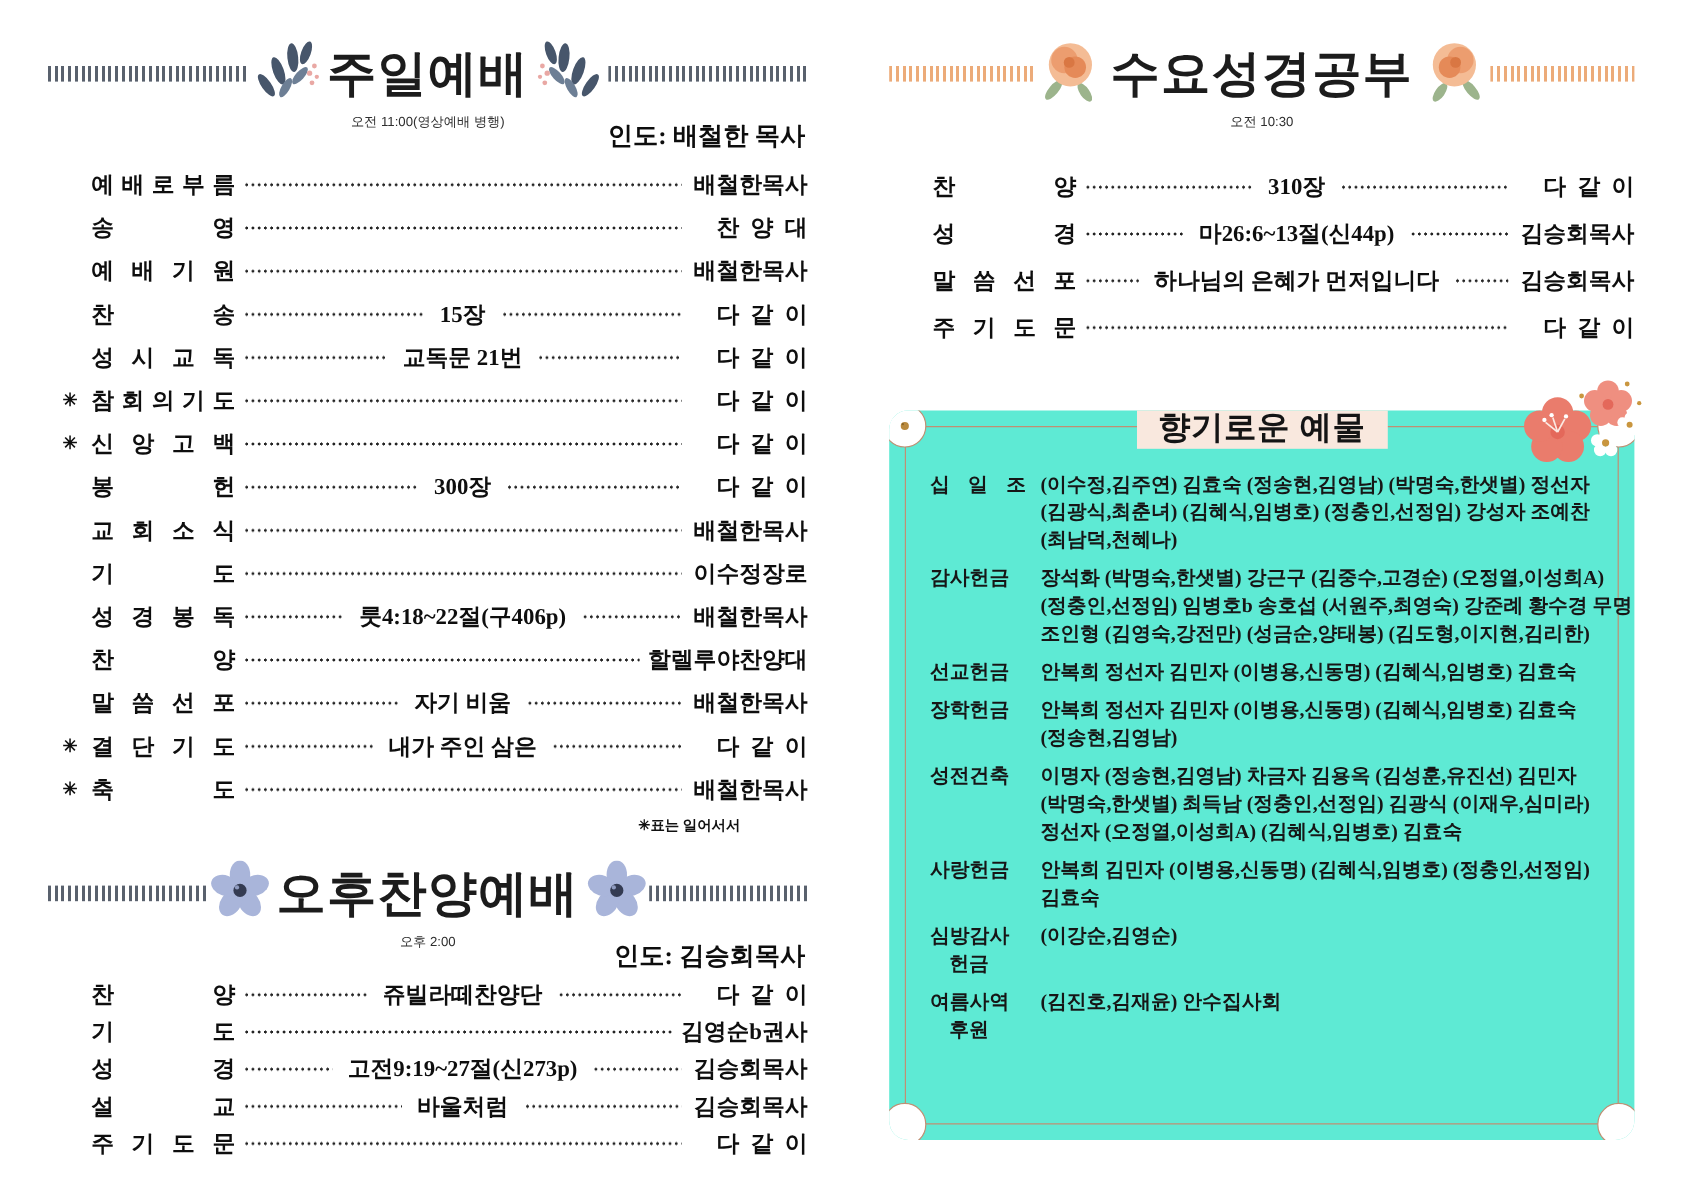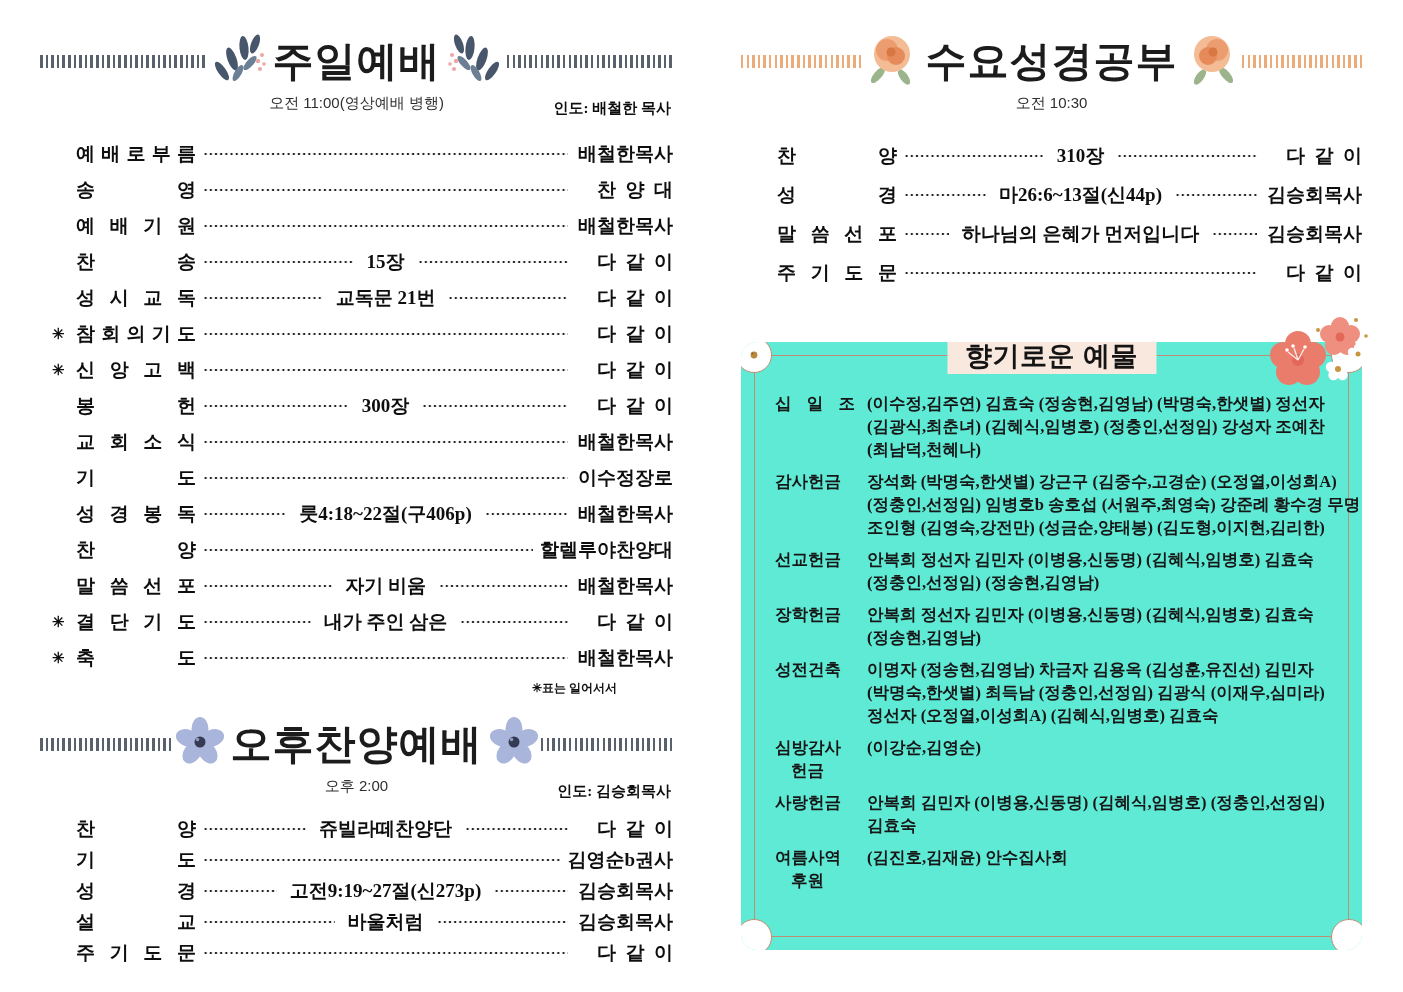--- a/index.html
+++ b/index.html
@@ -13,22 +13,22 @@
   .sec-header{display:flex;align-items:center;height:66px;}
   .stripe{flex:1 1 0;height:13px;}
   .stripe-gray{background:repeating-linear-gradient(90deg,#59616d 0 2.5px,transparent 2.5px 5.6px);}
   .stripe-orange{background:repeating-linear-gradient(90deg,#ecab79 0 2.5px,transparent 2.5px 5.6px);}
   .sec-title{font-family:"Liberation Sans",sans-serif;font-weight:700;font-size:41px;
              color:#1c1c1c;letter-spacing:1px;padding:0 4px;white-space:nowrap;}
   .deco{flex:0 0 auto;margin:0 2px;}
   .flip{transform:scaleX(-1);}
 
   .sub-row{position:relative;height:30px;margin-top:0px;}
-  .sub-center{text-align:center;font-family:"Liberation Sans",sans-serif;font-size:15px;color:#2e2e2e;}
-  .leader-name{position:absolute;right:2px;top:5px;font-size:15px;font-weight:700;color:#0d0d0d;white-space:pre;}
+  .sub-center{text-align:center;font-family:"Liberation Sans",sans-serif;font-size:11px;color:#2e2e2e;}
+  .leader-name{position:absolute;right:2px;top:5px;font-size:21px;font-weight:700;color:#0d0d0d;white-space:pre;}
 
   
   .rows{margin-top:12px;}
   .wrow{position:relative;display:flex;align-items:center;height:36px;padding-left:36px;
         font-size:19px;font-weight:600;color:#0e0e0e;}
   .wrow-sm{height:31px;}
   .wrow-wide{height:39px;}
   .mark{position:absolute;left:12px;top:50%;transform:translateY(-50%);font-size:15px;}
   .wlabel{flex:0 0 120px;text-align:justify;text-align-last:justify;white-space:nowrap;}
   .lead{flex:1 1 0;height:20px;margin:0 7px;
@@ -409,21 +409,20 @@
               <div>(정충인,선정임) 임병호b 송호섭 (서원주,최영숙) 강준례 황수경 무명</div>
               <div>조인형 (김영숙,강전만) (성금순,양태봉) (김도형,이지현,김리한)</div>
             </div>
           </div>
           <div class="entry">
             <div class="glabel">
               <div class="l1">선교헌금</div>
             </div>
             <div class="gval">
               <div>안복희 정선자 김민자 (이병용,신동명) (김혜식,임병호) 김효숙</div>
-              <div>(정충인,선정임) (정송현,김영남)</div>
             </div>
           </div>
           <div class="entry">
             <div class="glabel">
               <div class="l1">장학헌금</div>
             </div>
             <div class="gval">
               <div>안복희 정선자 김민자 (이병용,신동명) (김혜식,임병호) 김효숙</div>
               <div>(정송현,김영남)</div>
             </div>
@@ -433,34 +432,34 @@
               <div class="l1">성전건축</div>
             </div>
             <div class="gval">
               <div>이명자 (정송현,김영남) 차금자 김용옥 (김성훈,유진선) 김민자</div>
               <div>(박명숙,한샛별) 최득남 (정충인,선정임) 김광식 (이재우,심미라)</div>
               <div>정선자 (오정열,이성희A) (김혜식,임병호) 김효숙</div>
             </div>
           </div>
           <div class="entry">
             <div class="glabel">
+              <div class="l1">사랑헌금</div>
+            </div>
+            <div class="gval">
+              <div>안복희 김민자 (이병용,신동명) (김혜식,임병호) (정충인,선정임)</div>
+              <div>김효숙</div>
+            </div>
+          </div>
+          <div class="entry">
+            <div class="glabel">
               <div class="l1">심방감사</div>
               <div class="l2">헌금</div>
             </div>
             <div class="gval">
               <div>(이강순,김영순)</div>
-            </div>
-          </div>
-          <div class="entry">
-            <div class="glabel">
-              <div class="l1">사랑헌금</div>
-            </div>
-            <div class="gval">
-              <div>안복희 김민자 (이병용,신동명) (김혜식,임병호) (정충인,선정임)</div>
-              <div>김효숙</div>
             </div>
           </div>
           <div class="entry">
             <div class="glabel">
               <div class="l1">여름사역</div>
               <div class="l2">후원</div>
             </div>
             <div class="gval">
               <div>(김진호,김재윤) 안수집사회</div>
             </div>

